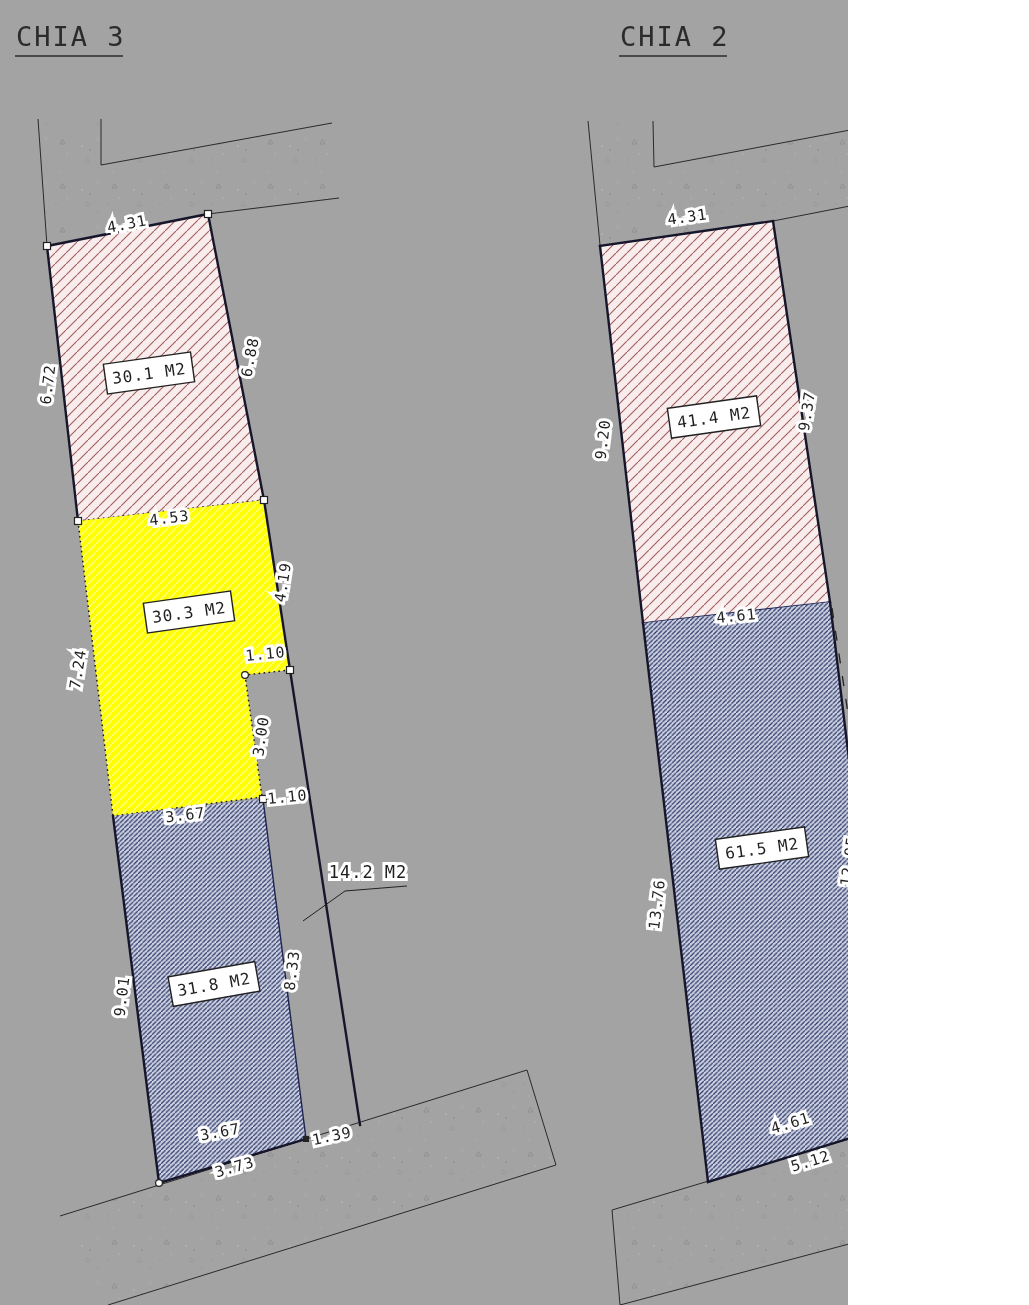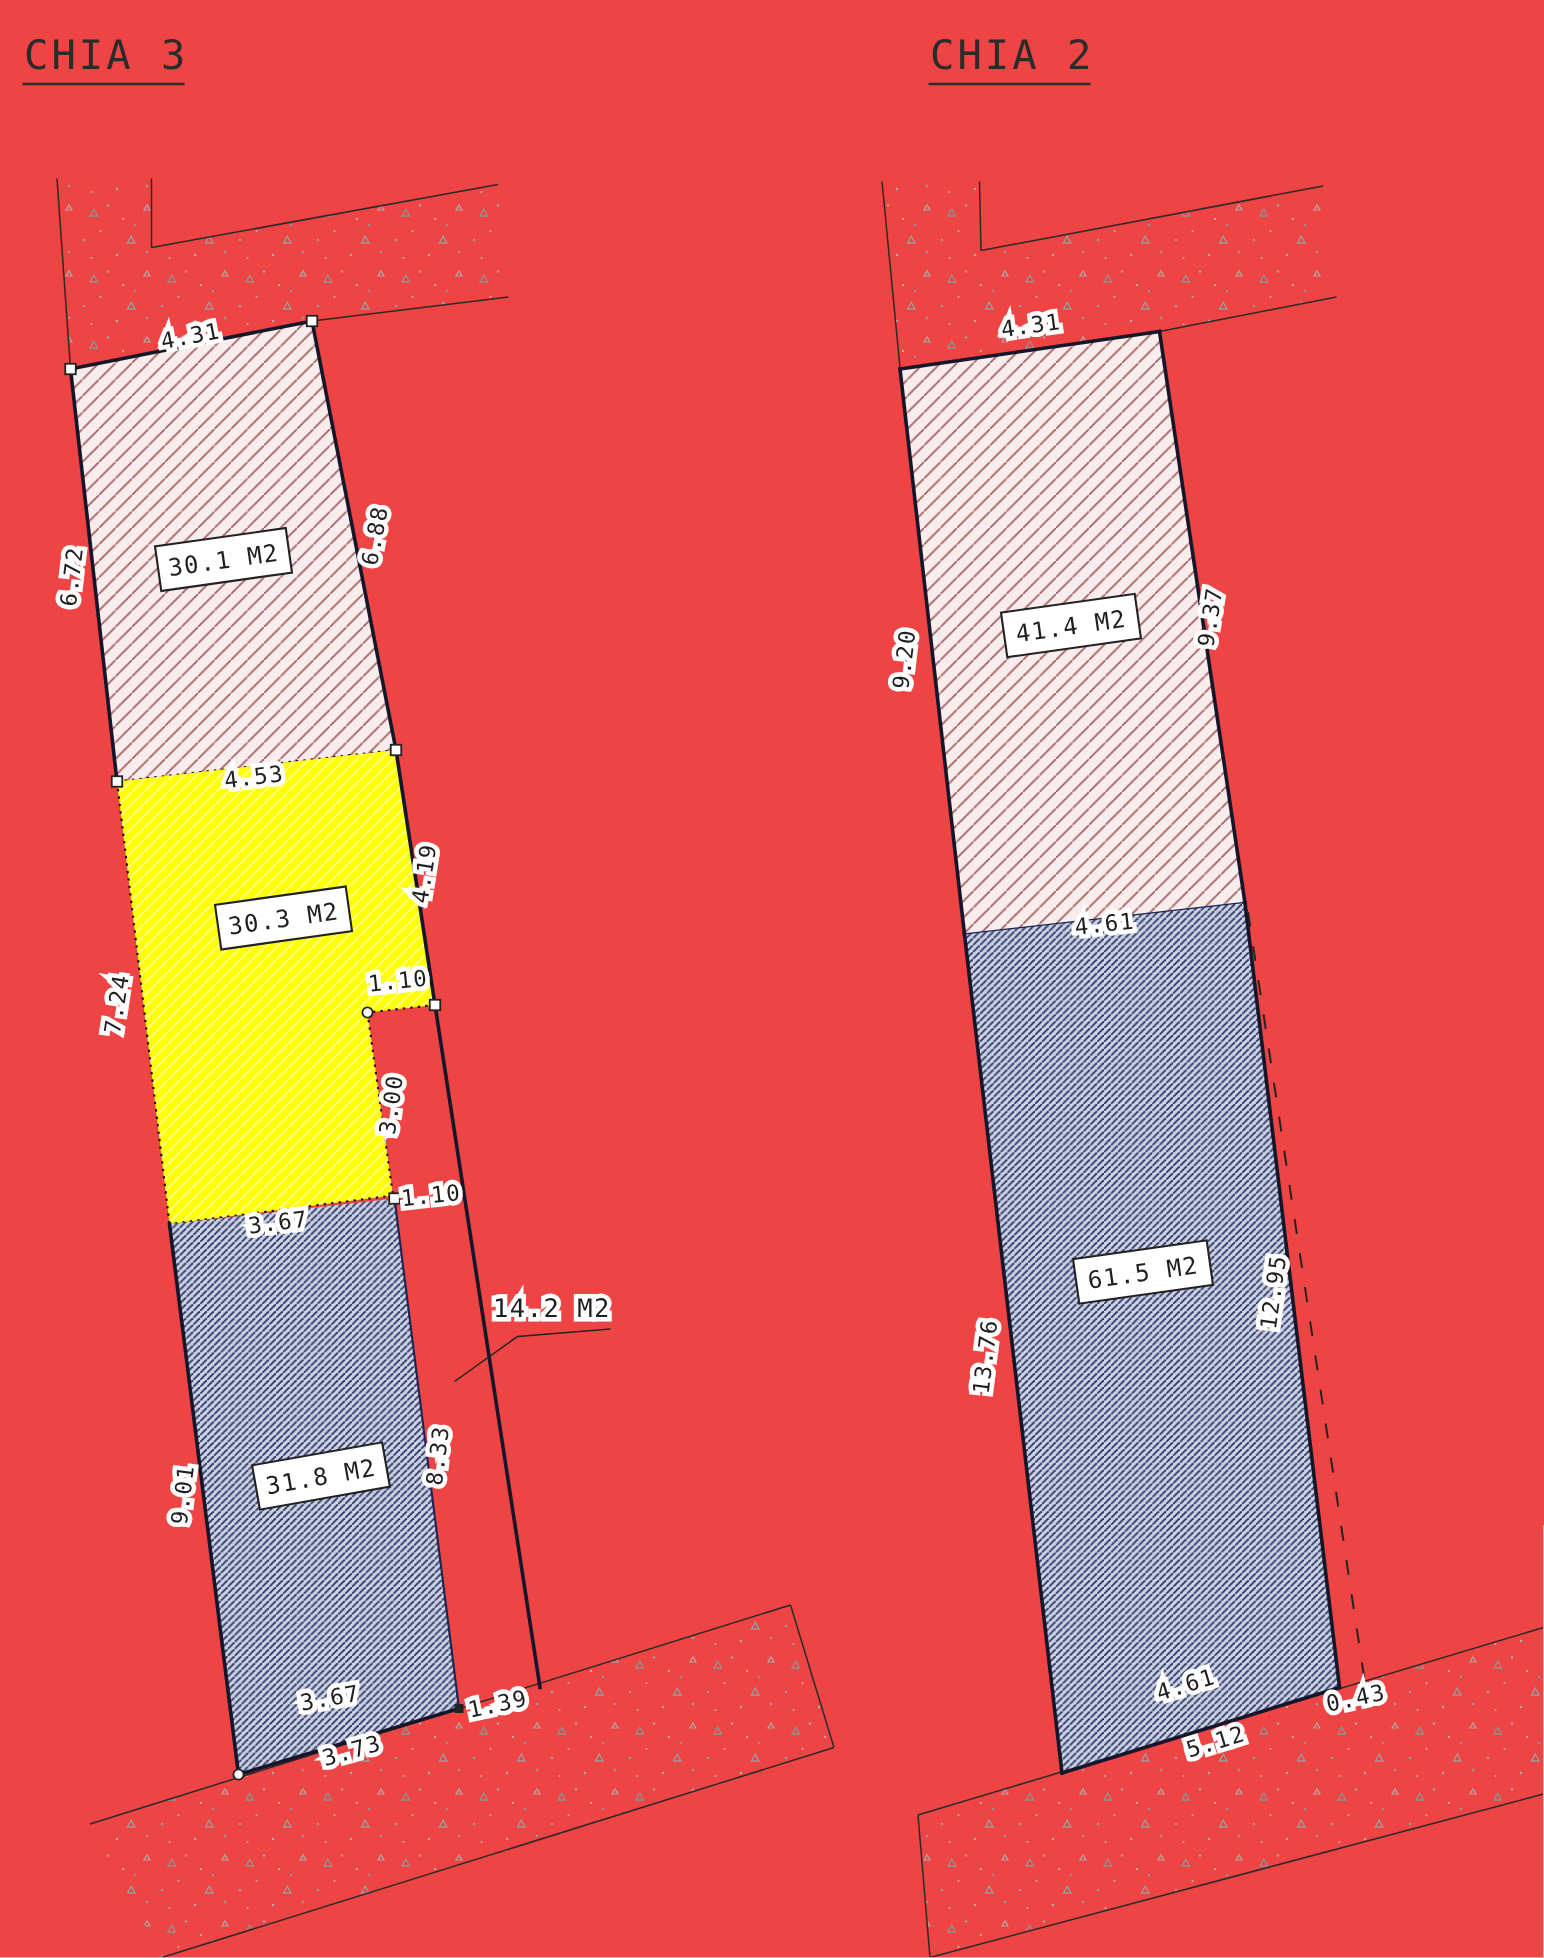--- a/index.html
+++ b/index.html
@@ -1,16 +1,16 @@
 <!DOCTYPE html>
 <html><head>
 <meta charset="utf-8">
 <style>
   html,body{margin:0;padding:0;background:#ffffff;}
-  .stage{position:relative;width:1029px;height:1305px;background:#ef4444;overflow:hidden;
+  .stage{position:relative;width:848px;height:1305px;background:#a3a3a3;overflow:hidden;
          font-family:"DejaVu Sans Mono", monospace;}
   svg{position:absolute;left:0;top:0;}
   .title{font-family:"DejaVu Sans Mono", monospace;font-size:27px;letter-spacing:2px;fill:#2b2b2b;}
   .dim{font-family:"DejaVu Sans Mono", monospace;font-size:15px;letter-spacing:1px;fill:#1f1f1f;
        text-anchor:middle;stroke:#ffffff;stroke-width:6px;paint-order:stroke;}
   .areaTxt{font-family:"DejaVu Sans Mono", monospace;font-size:16px;letter-spacing:1px;fill:#1f1f1f;
        text-anchor:middle;}
   .thick{stroke:#16162b;stroke-width:2.4;fill:none;stroke-linecap:square;}
   .thin{stroke:#2a2a2a;stroke-width:1;fill:none;}
   .dotted{stroke:#111111;stroke-width:1.4;fill:none;stroke-dasharray:1.6 3.4;}

